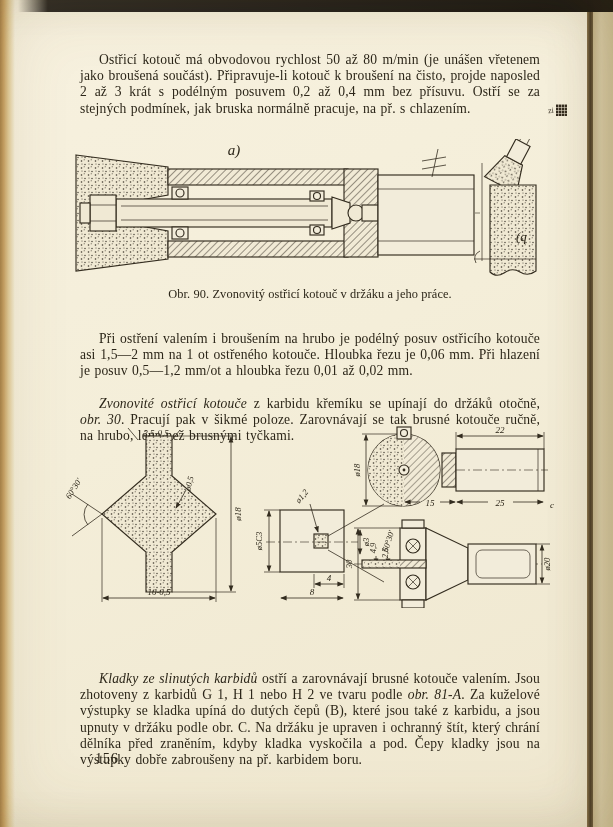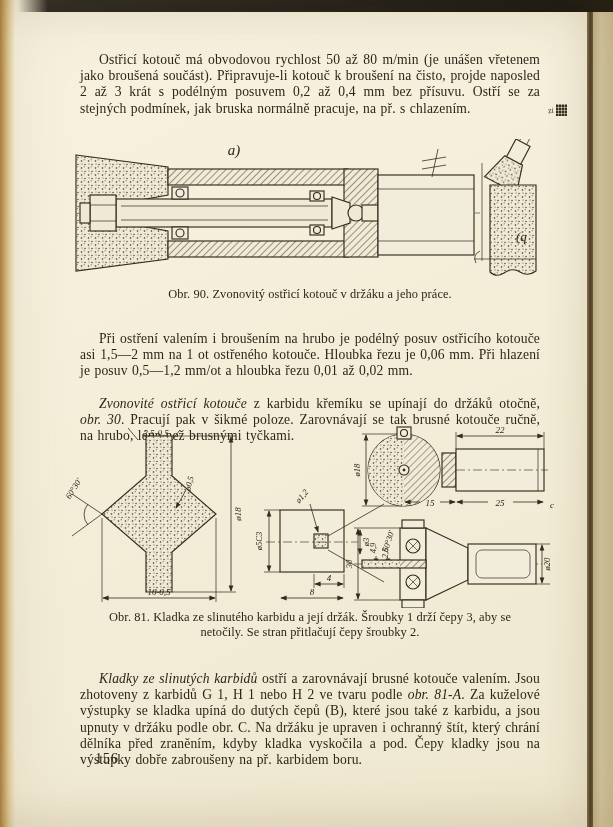--- a/index.html
+++ b/index.html
@@ -246,24 +246,20 @@
       <rect x="18" y="41" width="36" height="6" style="fill:url(#stip81)" stroke="none"></rect>
       <rect class="ol" x="122" y="24" width="68" height="40" fill="#f2ecda" style="fill:#f2ecda"></rect>
       <rect class="olt" x="130" y="30" width="54" height="28" rx="6" fill="none"></rect>
       <line class="olt" x1="190" y1="24" x2="204" y2="24"></line>
       <line class="olt" x1="190" y1="64" x2="204" y2="64"></line>
       <line class="dim" x1="196" y1="25" x2="196" y2="63" marker-start="url(#arr)" marker-end="url(#arr)"></line>
       <text class="d8" text-anchor="middle" transform="translate(204,44) rotate(-90)">ø20</text>
     </g>
   </svg>
 
-  <div class="abs content caption" style="top:610px;">
-    <div>Obr. 81. Kladka ze slinutého karbidu a její držák. Šroubky 1 drží čepy 3, aby se</div>
-    <div>netočily. Se stran přitlačují čepy šroubky 2.</div>
-  </div>
 
   <div class="abs content" style="top:655px;">
     <p class="para"><span class="ital">Kladky ze slinutých karbidů</span><span> ostří a zarovnávají brusné kotouče valením. Jsou zhotoveny z karbidů G 1, H 1 nebo H 2 ve tvaru podle </span><span class="ital">obr. 81-A</span><span>. Za kuželové výstupky se kladka upíná do dutých čepů (B), které jsou také z karbidu, a jsou upnuty v držáku podle obr. C. Na držáku je upraven i ochranný štít, který chrání dělníka před zraněním, kdyby kladka vyskočila a pod. Čepy kladky jsou na výstupky dobře zabroušeny na př. karbidem boru.</span></p>
   </div>
 
   <div class="abs pageno" style="left:95px;top:750px;">156</div>
 
 </div>
 
 </body></html>

